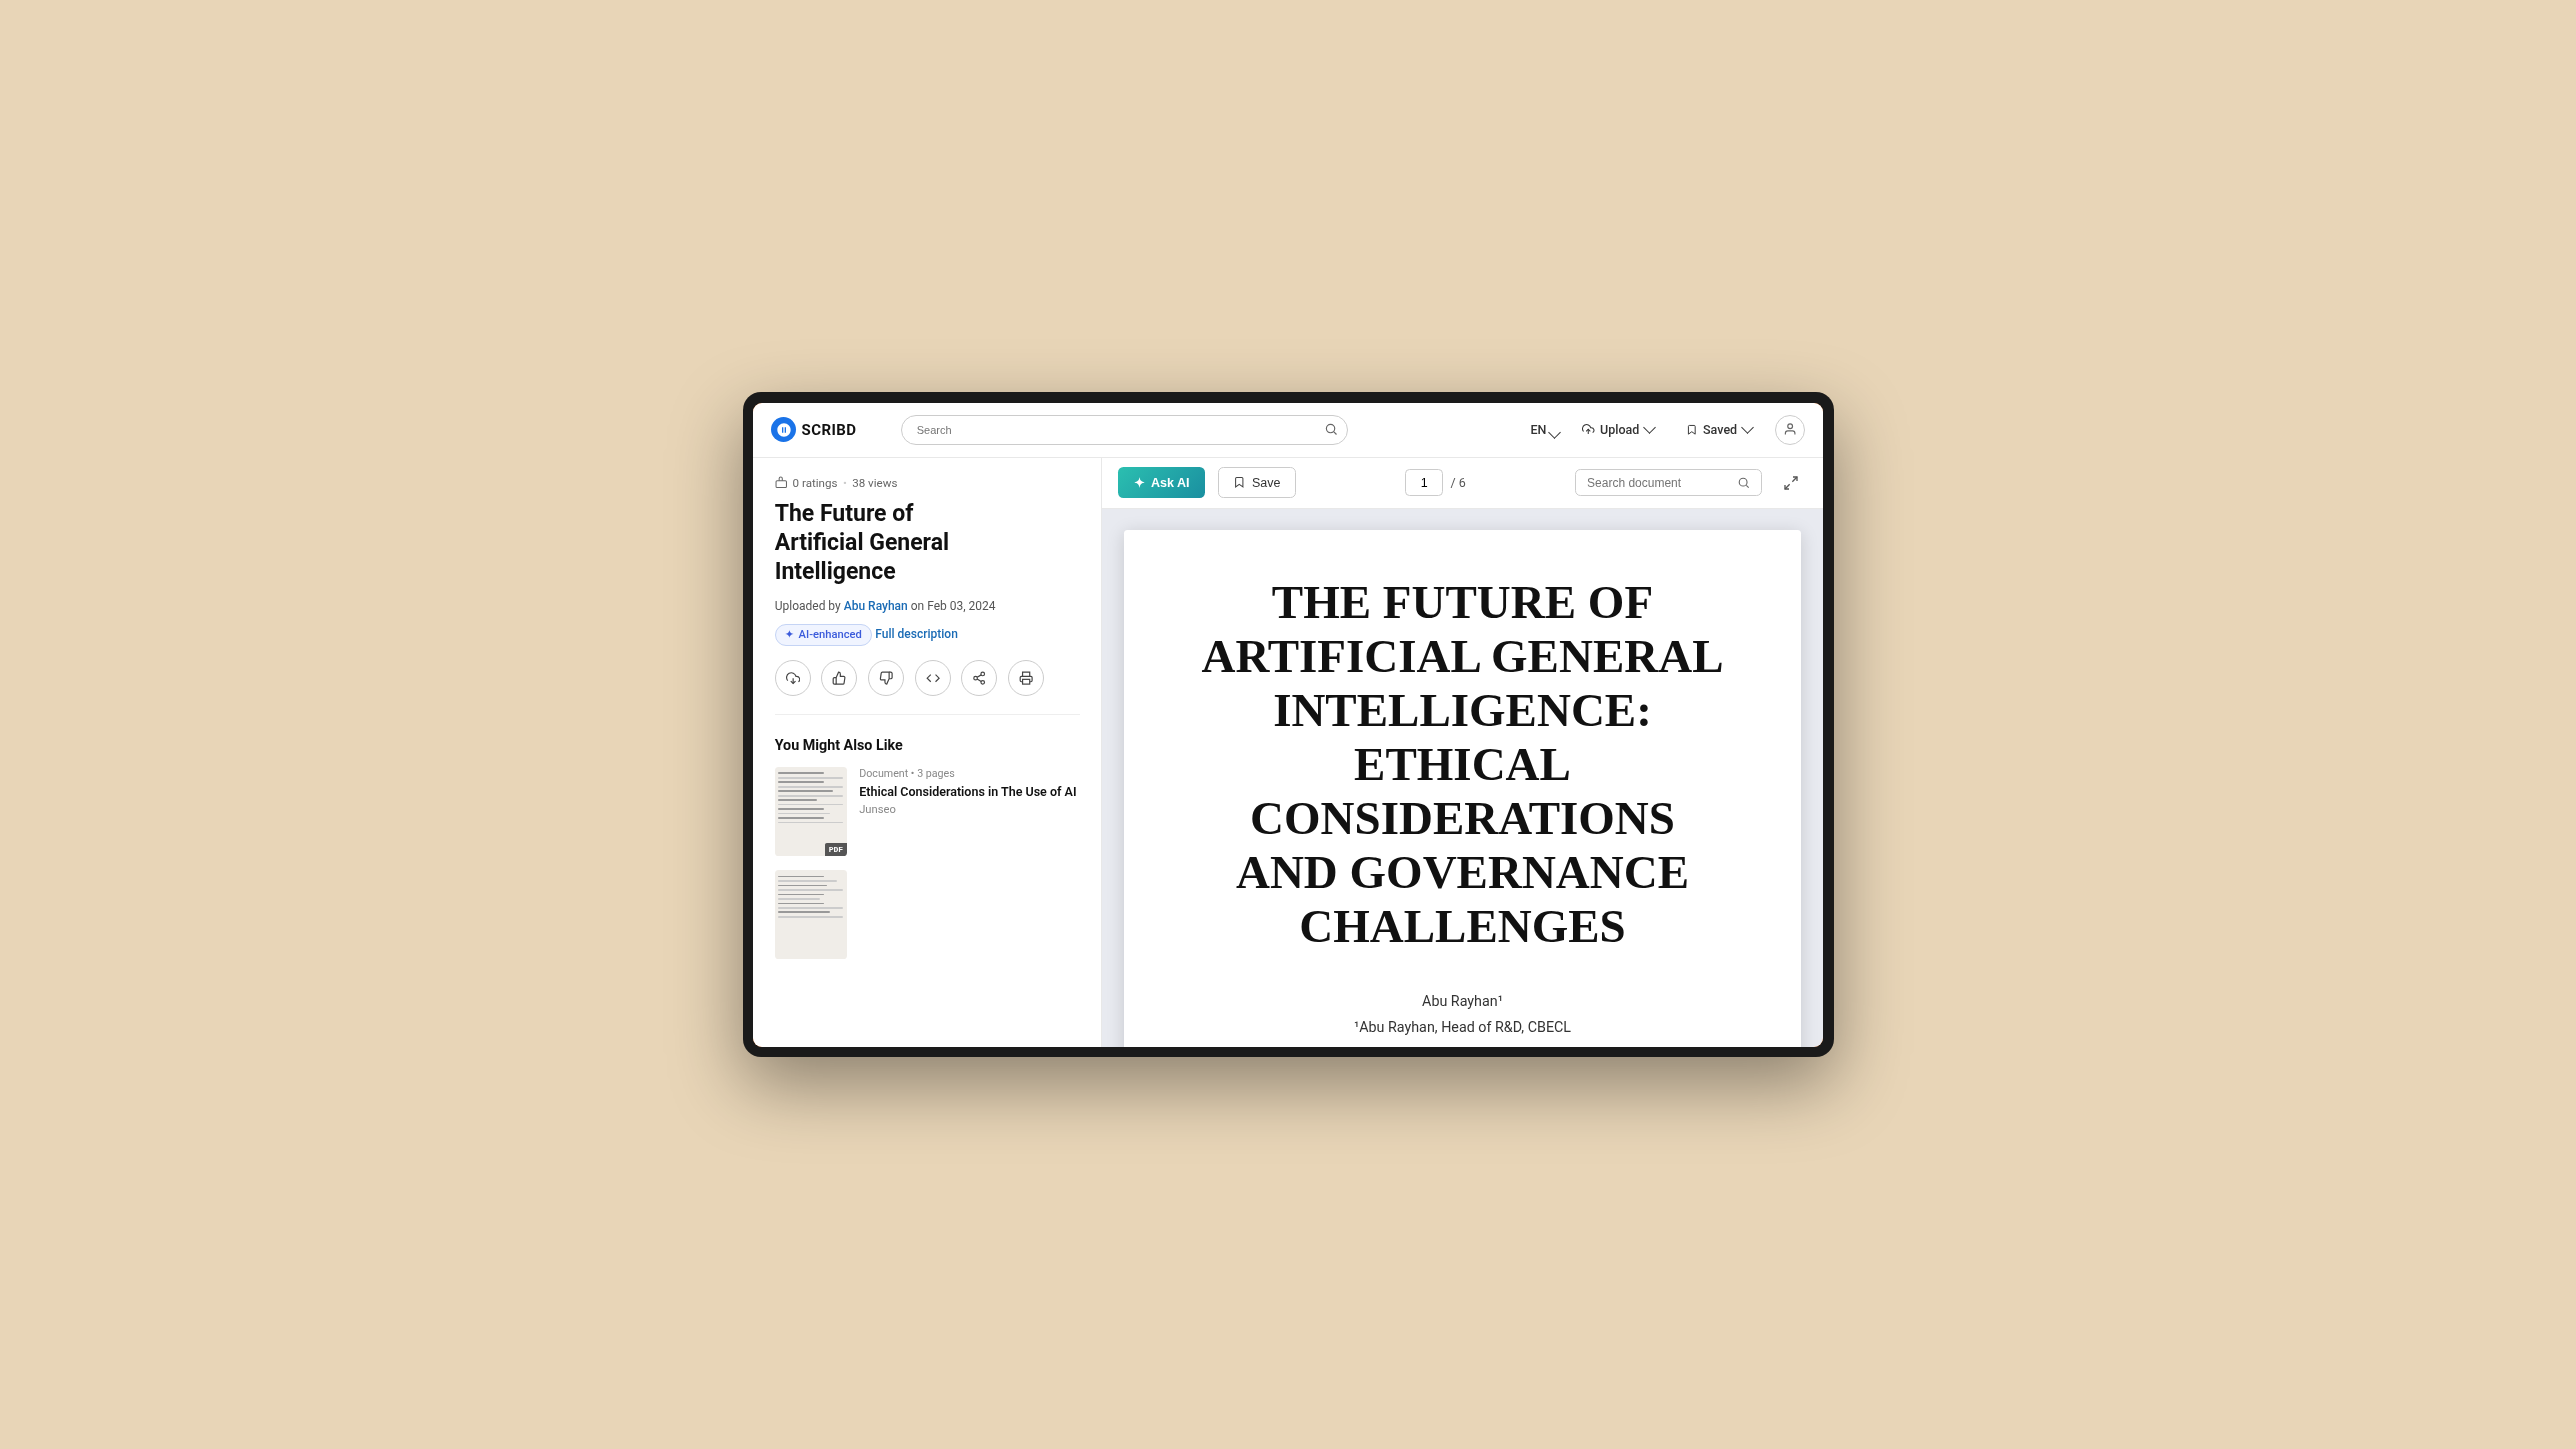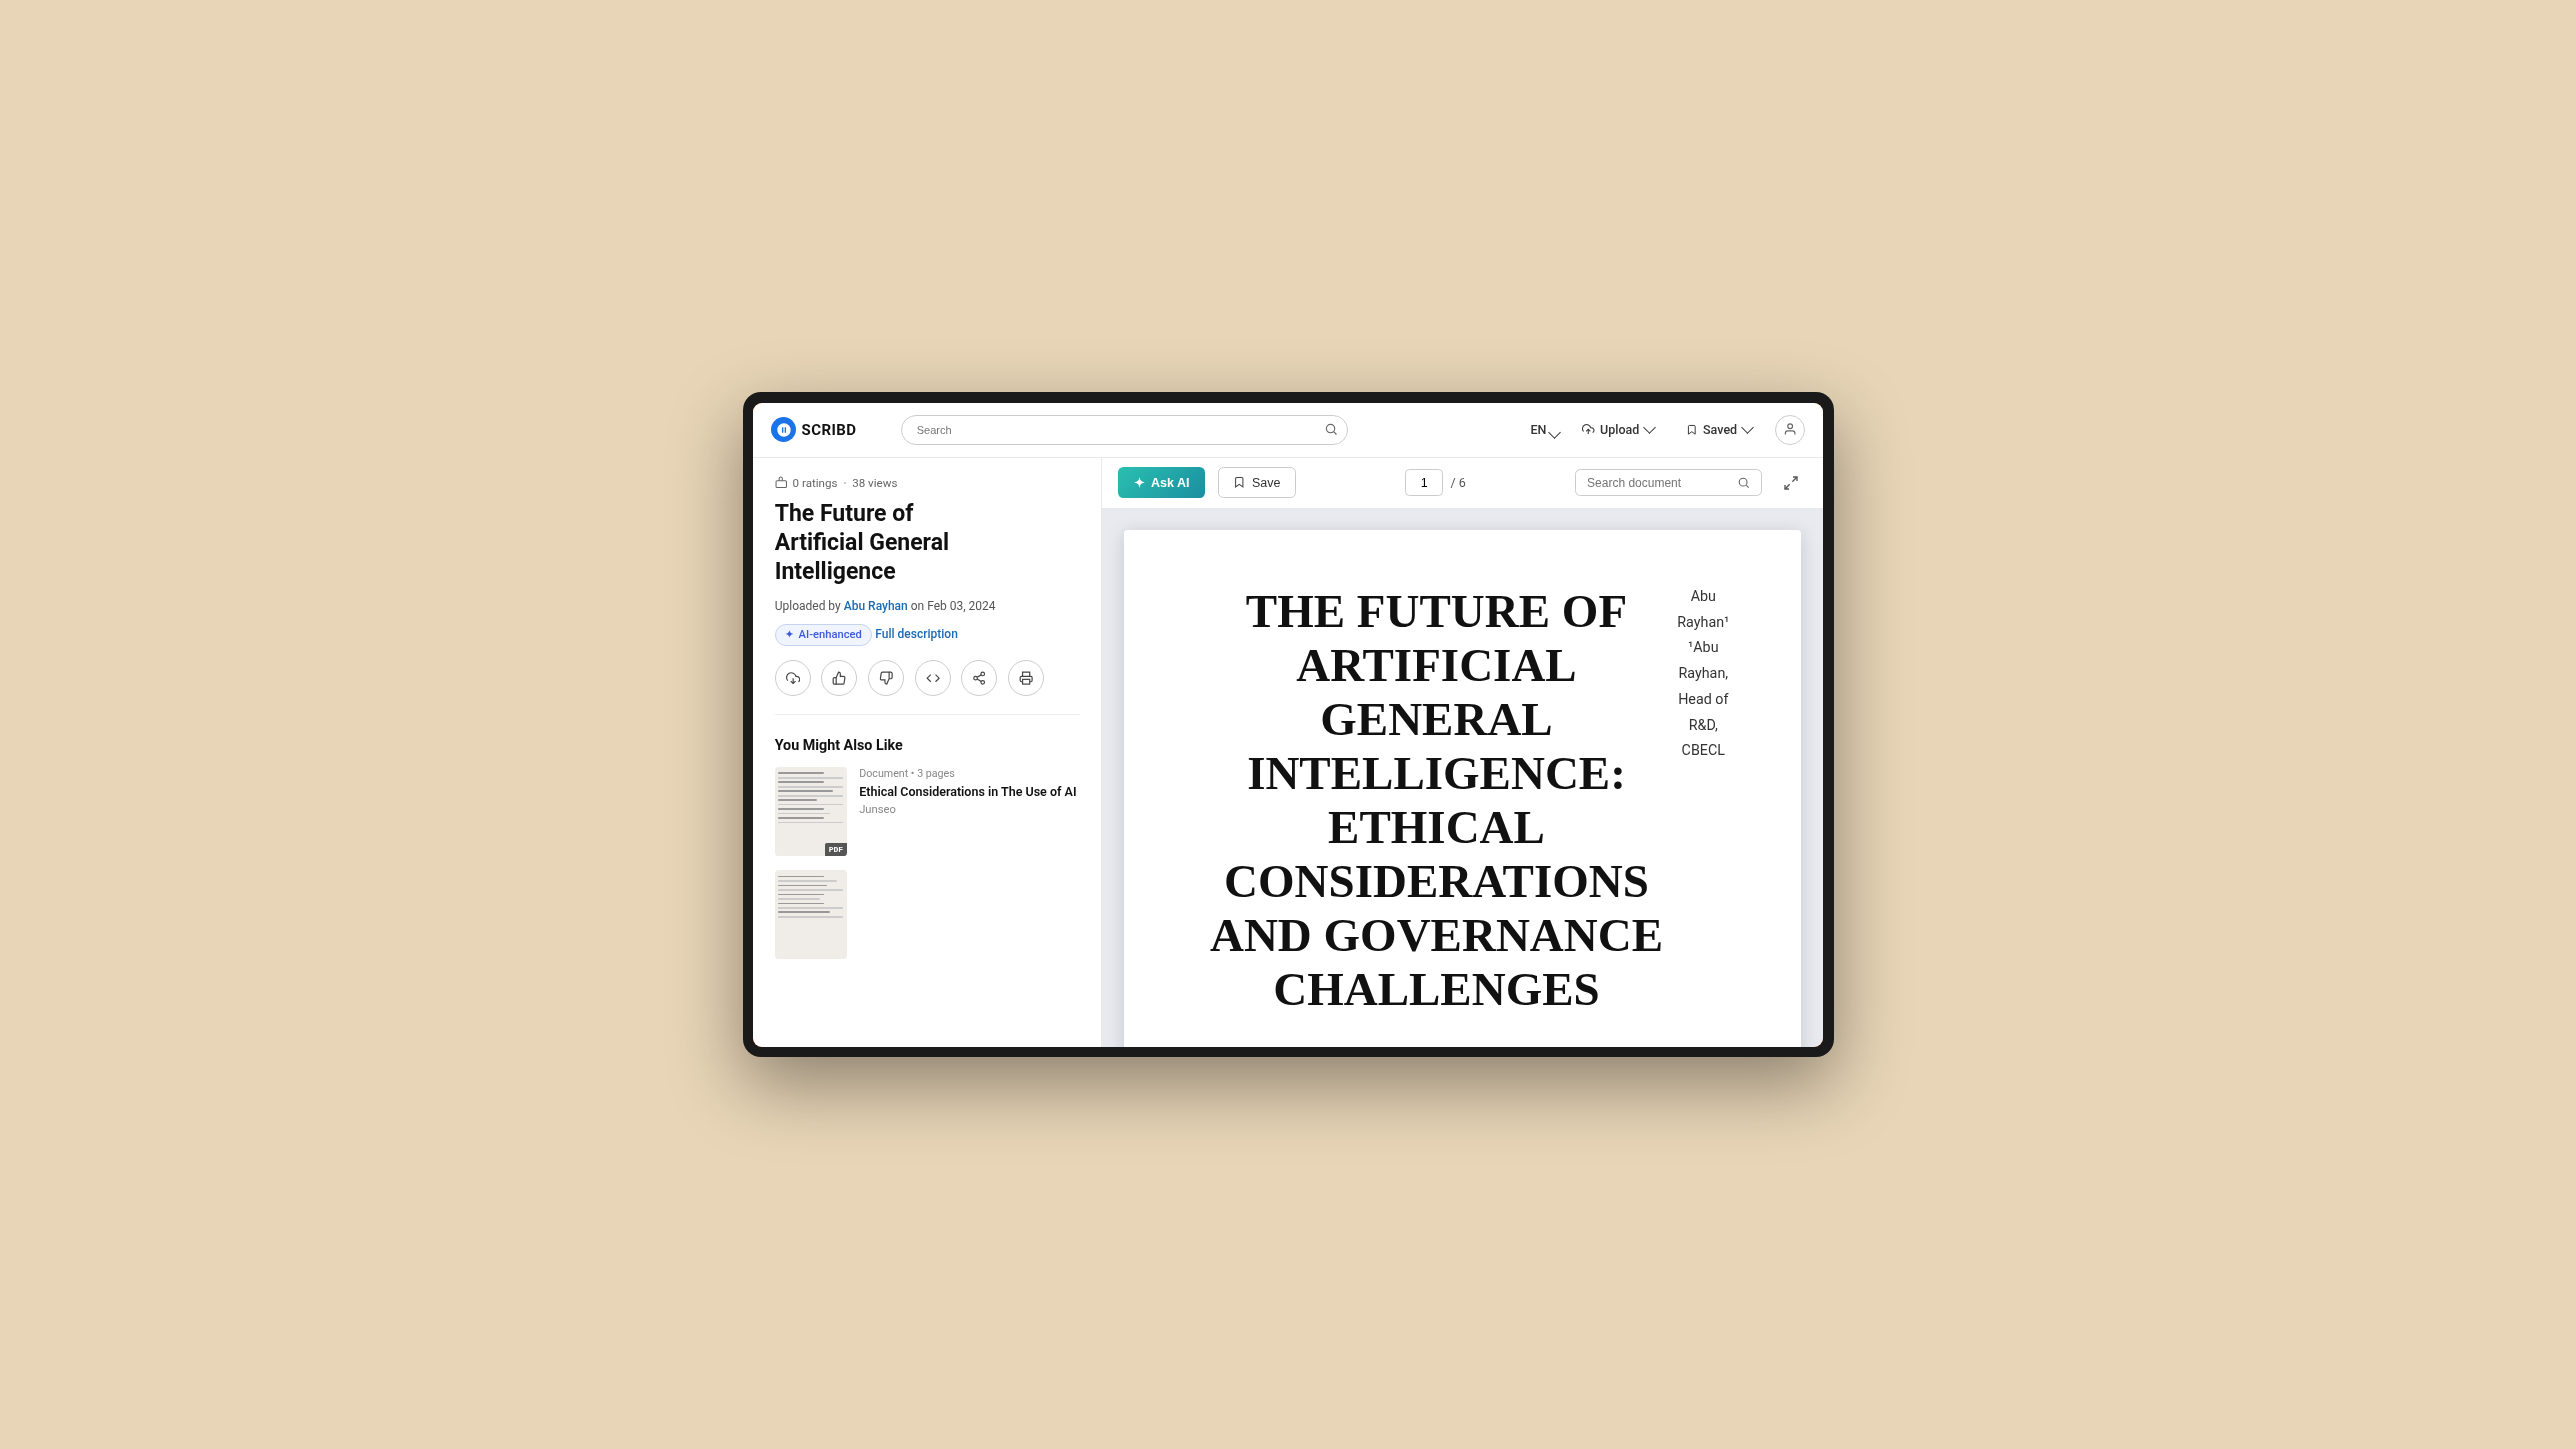--- a/index.html
+++ b/index.html
@@ -437,21 +437,22 @@
     .doc-content-area::-webkit-scrollbar { width: 7.2px; }
     .doc-content-area::-webkit-scrollbar-thumb { background: #bbb; border-radius: 3.6px; }
 
     .doc-page {
       background: white;
       width: 733px;
       min-height: 537px;
       border-radius: 3.6px;
       box-shadow: 0 3.6px 18px rgba(0,0,0,0.15);
       display: flex;
-      align-items: flex-start;
+      flex-direction: column;
+      align-items: center;
       justify-content: center;
       padding: 54px 72px 36px;
     }
 
     .page-main-title {
       font-family: Georgia, 'Times New Roman', serif;
       font-size: 47px;
       font-weight: 900;
       color: #111;
       text-align: center;

